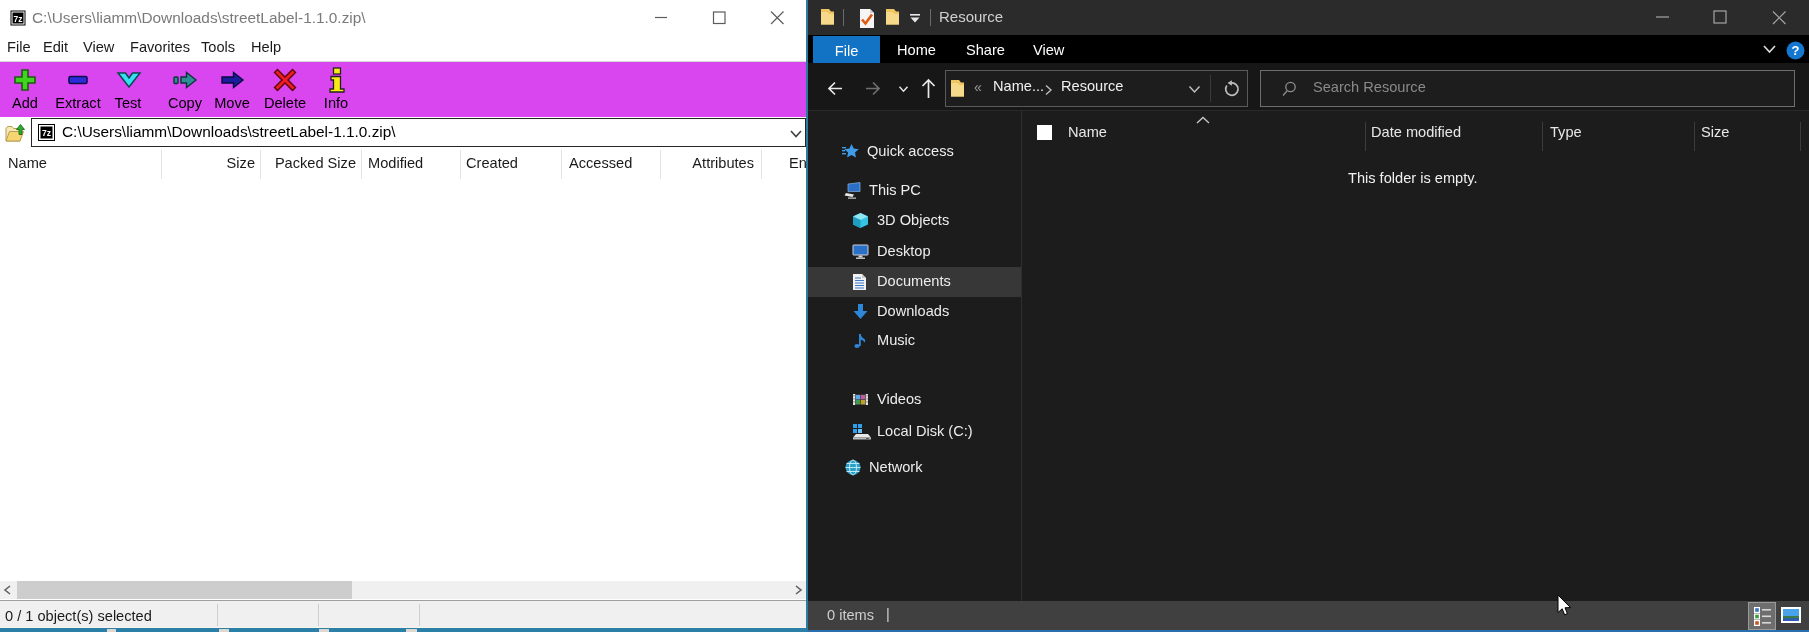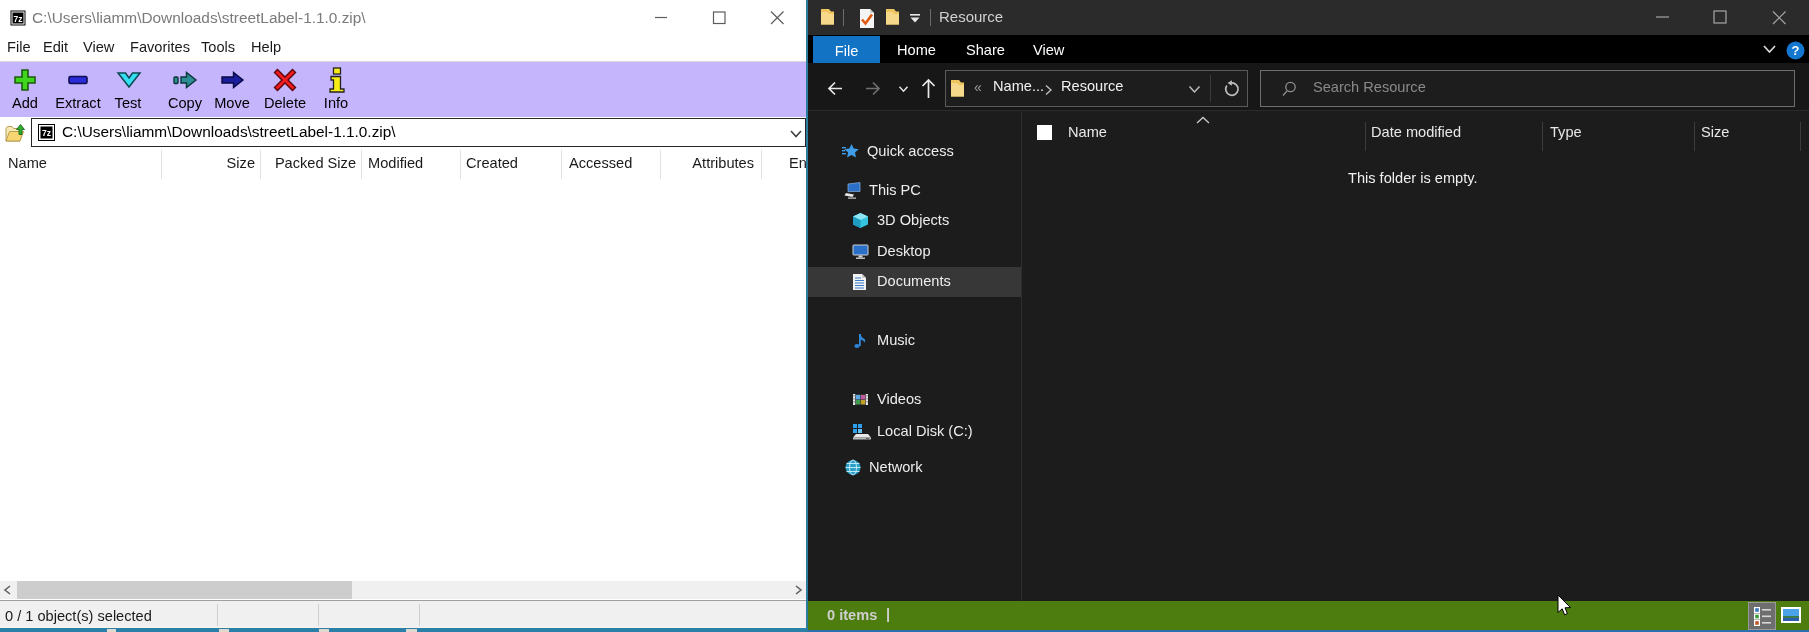--- a/index.html
+++ b/index.html
@@ -29,21 +29,21 @@
 
   <div class="abs" style="left:0;top:36px;width:806px;height:25px;background:#fff;font-size:14.6px;color:#1a1a1a;">
     <span class="abs" style="left:7px;top:3px;">File</span>
     <span class="abs" style="left:43px;top:3px;">Edit</span>
     <span class="abs" style="left:83px;top:3px;">View</span>
     <span class="abs" style="left:130px;top:3px;">Favorites</span>
     <span class="abs" style="left:201px;top:3px;">Tools</span>
     <span class="abs" style="left:251px;top:3px;">Help</span>
   </div>
 
-  <div class="abs" style="left:0;top:61px;width:806px;height:56px;background:#c4b5fd;border-top:1px solid #d8d8d8;">
+  <div class="abs" style="left:0;top:61px;width:806px;height:56px;background:#d946ef;border-top:1px solid #d8d8d8;">
 
     <svg class="abs" style="left:13px;top:6px" width="24" height="24" viewBox="0 0 24 24">
       <path d="M9 2h6v7h7v6h-7v7H9v-7H2V9h7z" fill="#3fd41e" stroke="#1c5c10" stroke-width="1.6"></path>
     </svg>
     <div class="abs" style="left:0px;top:33px;width:50px;text-align:center;font-size:14.6px;">Add</div>
 
     <svg class="abs" style="left:66px;top:6px" width="24" height="24" viewBox="0 0 24 24">
       <rect x="3" y="8.5" width="18" height="7" rx="1.5" fill="#2b2bd8" stroke="#0e0e50" stroke-width="1.6"></rect>
     </svg>
     <div class="abs" style="left:52px;top:33px;width:52px;text-align:center;font-size:14.6px;">Extract</div>
@@ -280,20 +280,26 @@
           <span style="position:absolute;left:69px;top:6px;">Desktop</span>
         </div>
         <div style="position: absolute; left: 0px; top: 156px; width: 213px; height: 30px; background: rgb(55, 55, 55);">
           <span style="position:absolute;left:44px;top:6px;width:17px;height:17px;"><svg width="15" height="18" viewBox="0 0 15 18">
               <path d="M1 1h9l4 4v12H1z" fill="#f2f2f2"></path>
               <path d="M10 1l4 4h-4z" fill="#c8c8c8"></path>
               <path d="M3 5h6M3 7.5h9M3 10h9M3 12.5h9M3 15h9" stroke="#3a78c8" stroke-width="1.1"></path>
             </svg></span>
           <span style="position:absolute;left:69px;top:6px;">Documents</span>
         </div>
+        <div style="position: absolute; left: 0px; top: 186px; width: 213px; height: 30px;">
+          <span style="position:absolute;left:44px;top:6px;width:17px;height:17px;"><svg width="17" height="17" viewBox="0 0 17 17">
+              <path d="M6 1h5v7h4.5L8.5 16 1.5 8H6z" fill="#2e86d8"></path>
+            </svg></span>
+          <span style="position:absolute;left:69px;top:6px;">Downloads</span>
+        </div>
         <div style="position: absolute; left: 0px; top: 215px; width: 213px; height: 30px;">
           <span style="position:absolute;left:44px;top:6px;width:17px;height:17px;"><svg width="17" height="17" viewBox="0 0 17 17">
               <path d="M7 14V2h1.8c.3 2.6 1.6 3.6 3.4 4.8 1.2.9 1.3 2.8.4 3.8-.6-1.6-2.2-2.6-3.8-2.8V14z" fill="#2e86d8"></path>
               <ellipse cx="5" cy="14" rx="2.6" ry="2" fill="#2e86d8"></ellipse>
             </svg></span>
           <span style="position:absolute;left:69px;top:6px;">Music</span>
         </div>
         <div style="position: absolute; left: 0px; top: 274px; width: 213px; height: 30px;">
           <span style="position:absolute;left:44px;top:6px;width:17px;height:17px;"><svg width="17" height="17" viewBox="0 0 17 17">
               <rect x="1" y="3" width="15" height="11" fill="#e8e8e8"></rect>
@@ -344,21 +350,21 @@
       <div class="abs" style="left:520px;top:7px;width:1px;height:29px;background:#3c3c3c;"></div>
       <div class="abs" style="left:528px;top:9px;">Type</div>
       <div class="abs" style="left:672px;top:7px;width:1px;height:29px;background:#3c3c3c;"></div>
       <div class="abs" style="left:679px;top:9px;">Size</div>
       <div class="abs" style="left:778px;top:7px;width:1px;height:29px;background:#3c3c3c;"></div>
     </div>
 
     <div class="abs" style="left:540px;top:59px;font-size:14.6px;color:#f0f0f0;">This folder is empty.</div>
   </div>
 
-  <div class="abs" style="left:0;top:601px;width:1001px;height:29px;background:#4d7c0f;font-weight:bold;">
+  <div class="abs" style="left:0;top:601px;width:1001px;height:29px;background:#404040;">
     <div class="abs" style="left:19px;top:6px;font-size:14.6px;color:#cfcfcf;">0 items</div>
     <div class="abs" style="left:78px;top:5px;font-size:14.6px;color:#cfcfcf;">|</div>
 
     <div class="abs" style="left:940px;top:1px;width:28px;height:28px;background:#6e6e6e;border:1px solid #9a9a9a;box-sizing:border-box;">
       <svg class="abs" style="left:5px;top:4px" width="18" height="19" viewBox="0 0 18 19">
         <rect x="0" y="0" width="6" height="6" fill="#fff"></rect>
           <rect x="1.2" y="1.2" width="3.6" height="3.6" fill="#3a76c0"></rect>
         <rect x="0" y="6.5" width="6" height="6" fill="#fff"></rect>
           <rect x="1.2" y="7.7" width="3.6" height="3.6" fill="#3f9c3f"></rect>
         <rect x="0" y="13" width="6" height="6" fill="#fff"></rect>

